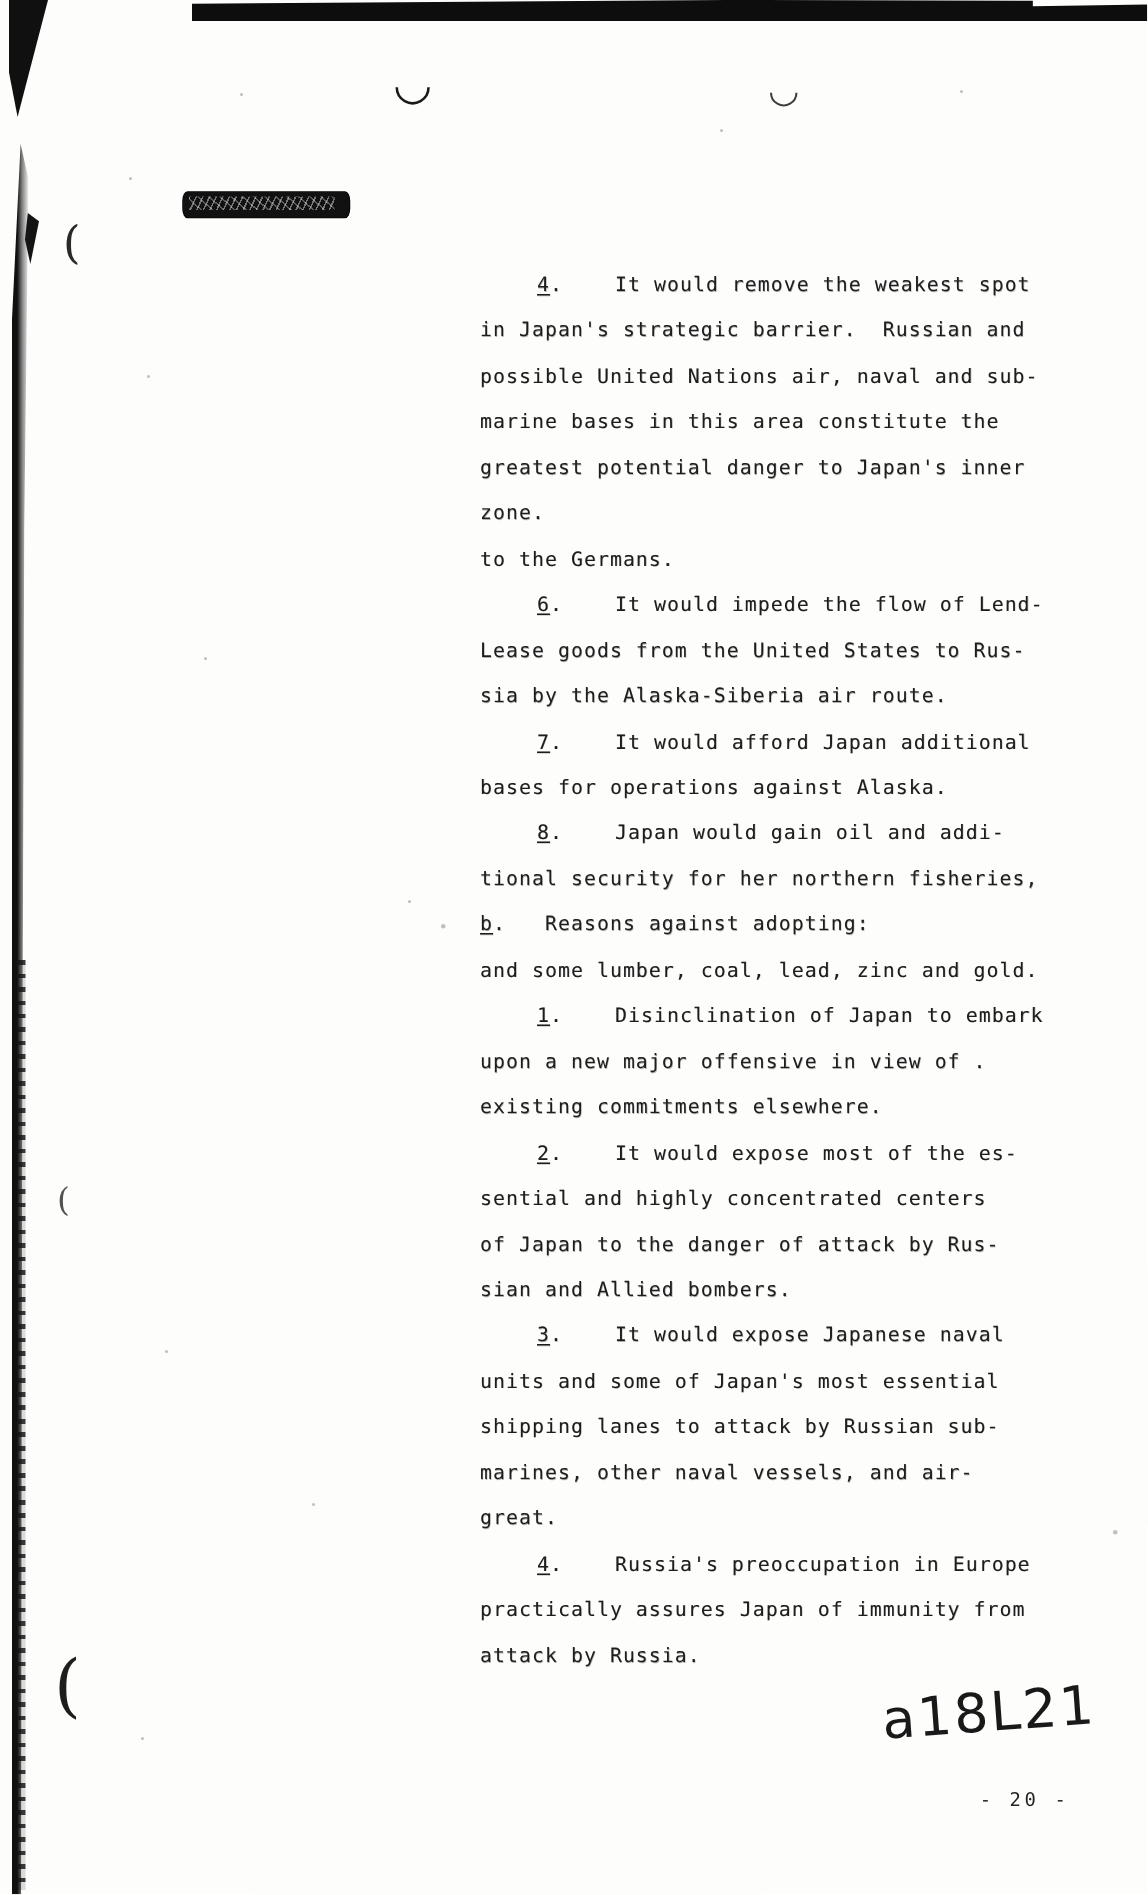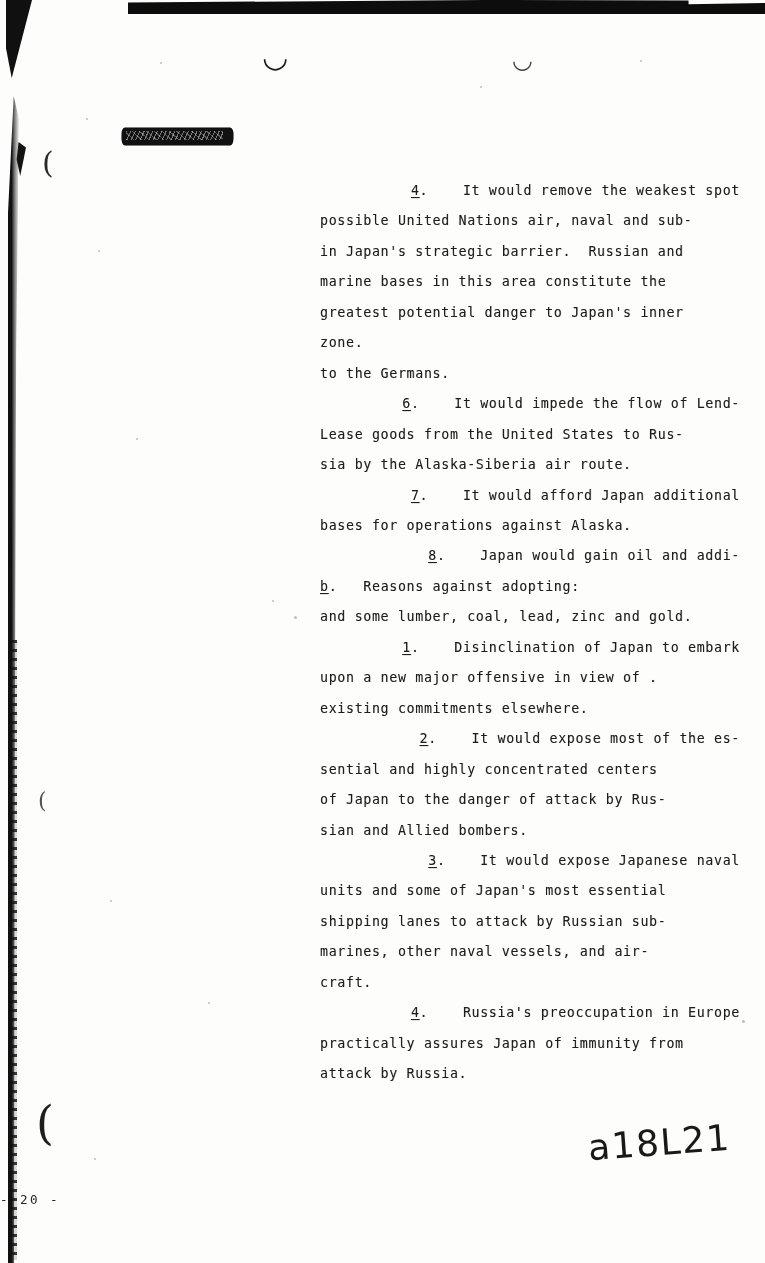--- a/index.html
+++ b/index.html
@@ -109,21 +109,21 @@
     width: 420px;
   }
   .tline {
     font-size: 13.2px;
     line-height: 30.45px;
     letter-spacing: 0.72px;
     color: #1d1d1d;
     white-space: pre;
     text-shadow: 0.35px 0.35px 0 rgba(0,0,0,0.30);
   }
-  .tline.indent { padding-left: 38px; text-align: right; }
+  .tline.indent { padding-left: 38px; }
   .tline u {
     text-decoration: underline;
     text-underline-offset: 2px;
     text-decoration-thickness: 1px;
   }
 
   
   .handwriting {
     position: absolute;
     left: 588px;
@@ -135,21 +135,21 @@
     transform: rotate(-4.2deg);
     font-weight: 400;
   }
 
   
   .page-number {
     position: absolute;
     left: 0;
     top: 1192px;
     width: 765px;
-    text-align: left;
+    text-align: right;
     padding-right: 52px;
     box-sizing: border-box;
     font-size: 12.6px;
     letter-spacing: 2.4px;
     color: #242424;
   }
 </style>
 </head>
 <body>
 
@@ -181,46 +181,47 @@
       <span class="speck" style="left: 480px; top: 86px; width: 2px; height: 2px;"></span>
       <span class="speck" style="left: 640px; top: 60px; width: 2px; height: 2px;"></span>
       <span class="speck" style="left: 110px; top: 900px; width: 2px; height: 2px;"></span>
       <span class="speck" style="left: 94px; top: 1158px; width: 2px; height: 2px;"></span>
     </div>
 
   <div class="redaction"></div>
 
   <div id="body-text">
       <div class="tline indent"><u>4</u>.    It would remove the weakest spot</div>
+      <div class="tline">in Japan's strategic barrier.  Russian and</div>
       <div class="tline">possible United Nations air, naval and sub-</div>
-      <div class="tline">in Japan's strategic barrier.  Russian and</div>
       <div class="tline">marine bases in this area constitute the</div>
       <div class="tline">greatest potential danger to Japan's inner</div>
       <div class="tline">zone.</div>
       <div class="tline">to the Germans.</div>
       <div class="tline indent"><u>6</u>.    It would impede the flow of Lend-</div>
       <div class="tline">Lease goods from the United States to Rus-</div>
       <div class="tline">sia by the Alaska-Siberia air route.</div>
       <div class="tline indent"><u>7</u>.    It would afford Japan additional</div>
       <div class="tline">bases for operations against Alaska.</div>
       <div class="tline indent"><u>8</u>.    Japan would gain oil and addi-</div>
+      <div class="tline">tional security for her northern fisheries,</div>
       <div class="tline"><u>b</u>.   Reasons against adopting:</div>
       <div class="tline">and some lumber, coal, lead, zinc and gold.</div>
       <div class="tline indent"><u>1</u>.    Disinclination of Japan to embark</div>
       <div class="tline">upon a new major offensive in view of .</div>
       <div class="tline">existing commitments elsewhere.</div>
       <div class="tline indent"><u>2</u>.    It would expose most of the es-</div>
       <div class="tline">sential and highly concentrated centers</div>
       <div class="tline">of Japan to the danger of attack by Rus-</div>
       <div class="tline">sian and Allied bombers.</div>
       <div class="tline indent"><u>3</u>.    It would expose Japanese naval</div>
       <div class="tline">units and some of Japan's most essential</div>
       <div class="tline">shipping lanes to attack by Russian sub-</div>
       <div class="tline">marines, other naval vessels, and air-</div>
-      <div class="tline">craft.</div>
+      <div class="tline">great.</div>
       <div class="tline indent"><u>4</u>.    Russia's preoccupation in Europe</div>
       <div class="tline">practically assures Japan of immunity from</div>
       <div class="tline">attack by Russia.</div>
     </div>
 
   <div class="handwriting">a18L21</div>
 
   <div class="page-number">- 20 -</div>
 
 </div>

